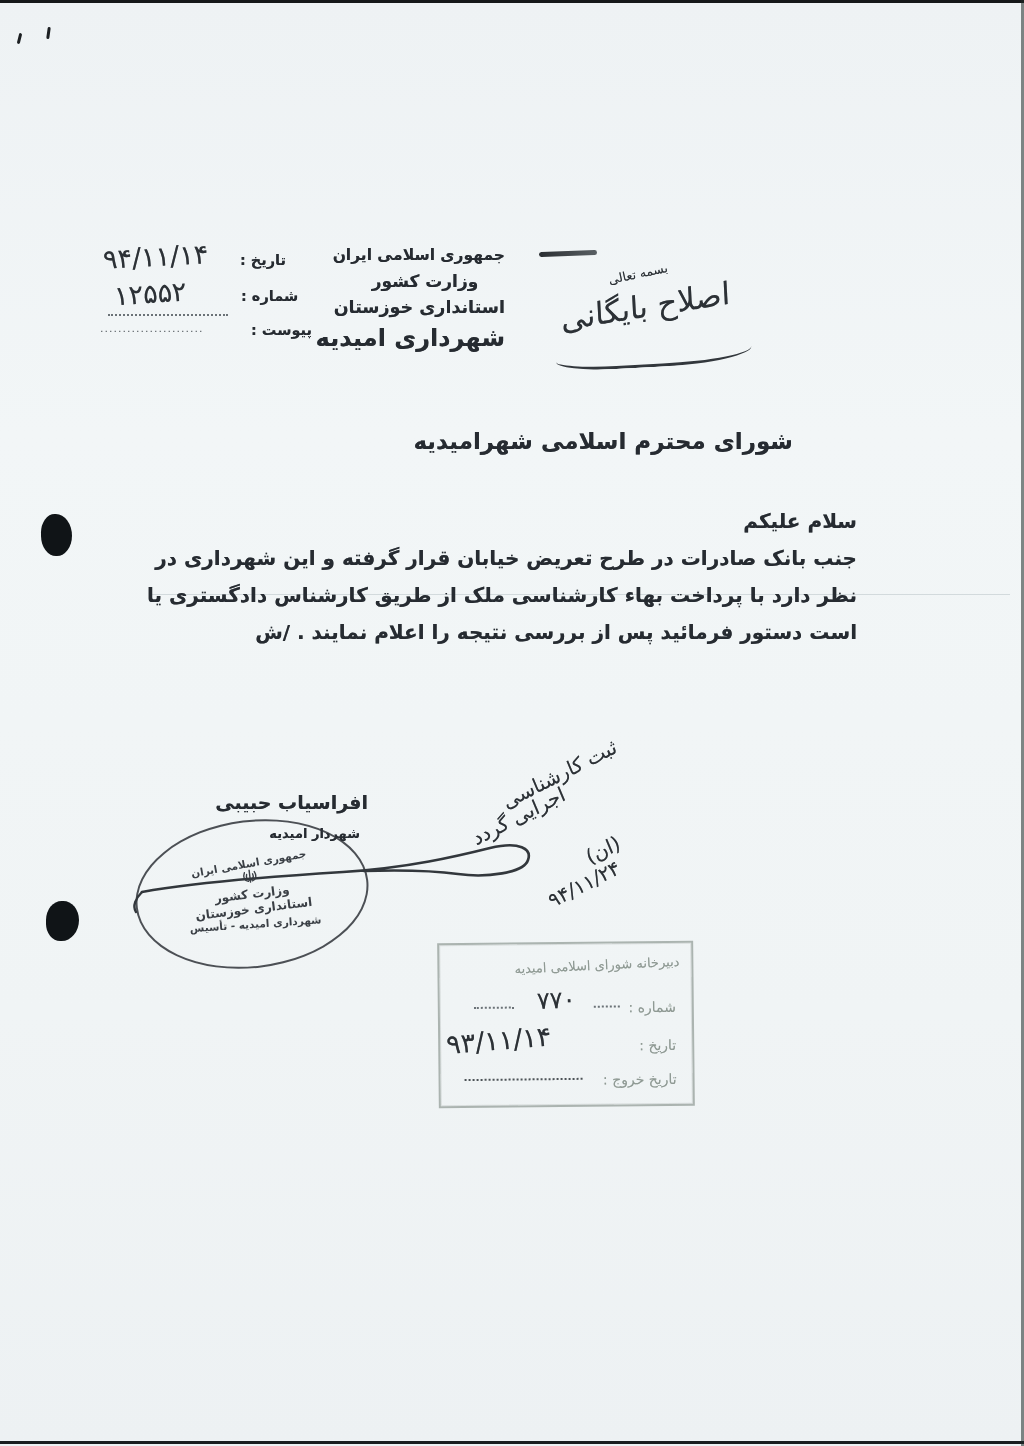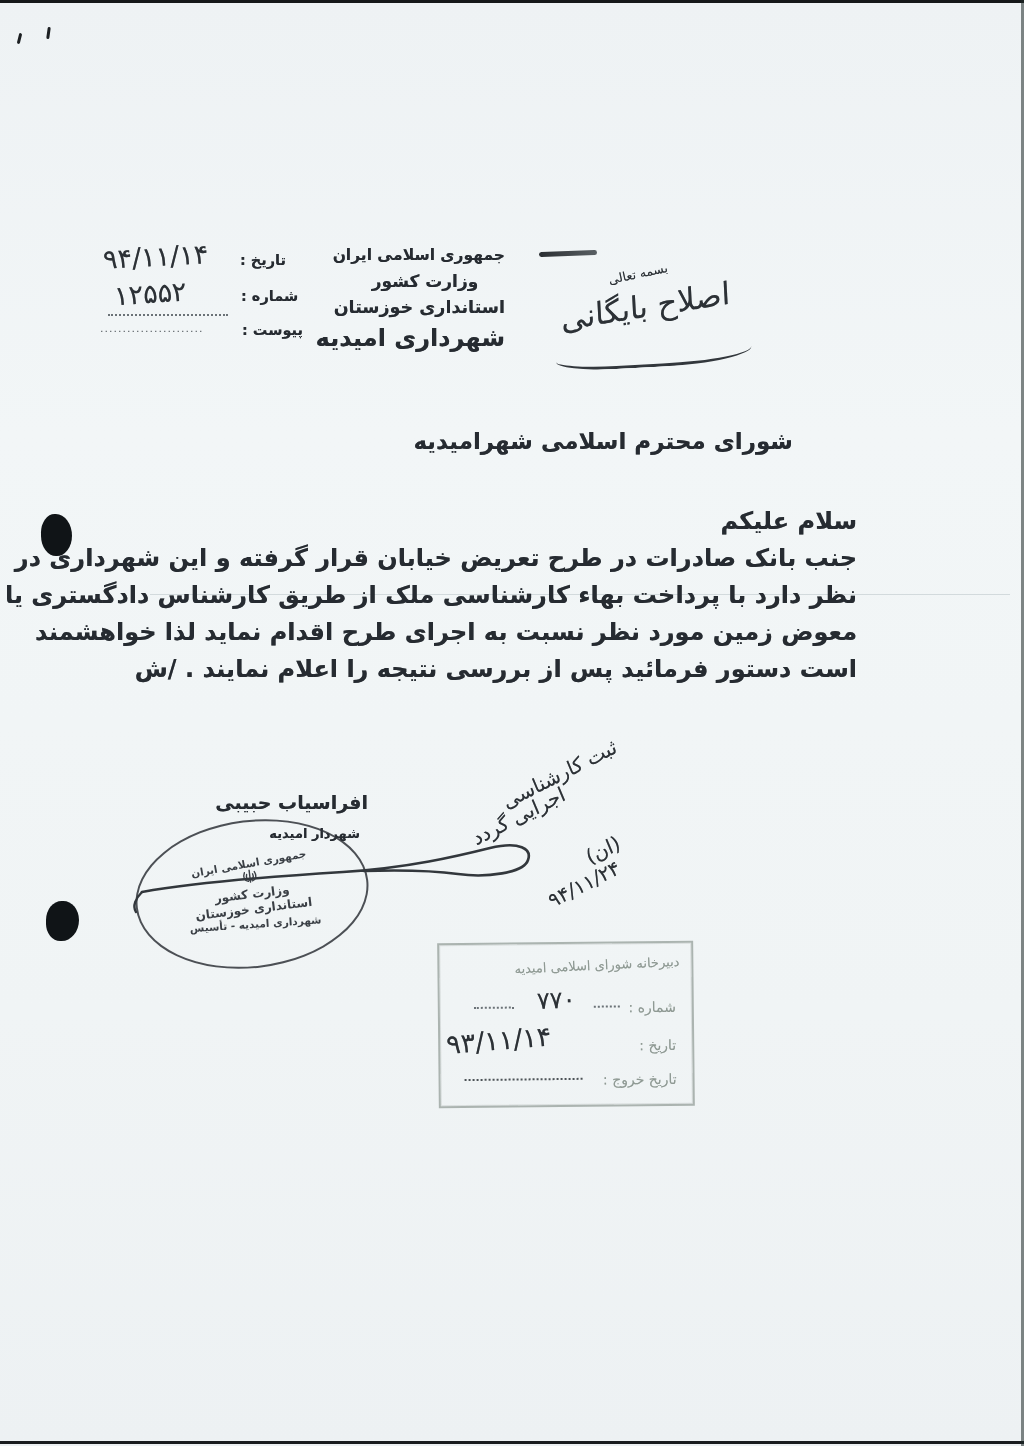--- a/index.html
+++ b/index.html
@@ -41,21 +41,21 @@
   .meta-hand{font-size:27px;font-weight:500;white-space:nowrap;letter-spacing:2px;}
   .dotline{border-bottom:2px dotted #6b7277;height:0;}
 
   
   .hw-basmala{left:608px;top:266px;font-size:12.5px;transform:rotate(-12deg);letter-spacing:1px;}
   .hw-note{left:560px;top:288px;font-size:31px;transform:rotate(-9deg) skewX(-6deg);letter-spacing:3px;white-space:nowrap;}
   .hw-underline{left:556px;top:348px;width:196px;height:16px;border-bottom:3px solid #32373c;border-radius:0 0 90px 60px / 0 0 16px 10px;transform:rotate(-3deg);}
 
   
   .title{left:413px;top:428px;width:380px;font-size:23px;font-weight:bold;white-space:nowrap;}
-  .body-block{left:155px;top:503px;width:702px;text-align:right;font-size:24px;font-weight:600;}
+  .body-block{left:155px;top:503px;width:702px;text-align:right;font-size:20px;font-weight:600;}
   .body-block .ln{line-height:37px;white-space:nowrap;}
   .body-block .indent{padding-left:0;padding-right:22px;}
 
   
   .diag span{position:absolute;white-space:nowrap;transform:rotate(-27deg) skewX(-4deg);font-size:20px;letter-spacing:2px;}
   .dg1{left:497px;top:762px;}
   .dg2{left:468px;top:804px;}
   .dg3{left:585px;top:838px;font-size:17px;}
   .dg4{left:545px;top:872px;font-size:19px;}
 
@@ -113,34 +113,33 @@
 </div>
 <div class="abs lh-dash"></div>
 
 <div class="abs rtl print meta-label" style="left:240px;top:252px;">تاریخ :</div>
 <div class="abs rtl hand meta-hand" style="left:103px;top:241px;transform:rotate(-3deg);">۹۴/۱۱/۱۴</div>
 
 <div class="abs rtl print meta-label" style="left:241px;top:288px;">شماره :</div>
 <div class="abs rtl hand meta-hand" style="left:114px;top:278px;transform:rotate(-4deg);">۱۲۵۵۲</div>
 <div class="abs dotline" style="left:108px;top:314px;width:120px;"></div>
 
-<div class="abs rtl print meta-label" style="left:242px;top:322px;">پیوست :</div>
+<div class="abs rtl print meta-label" style="left:251px;top:322px;">پیوست :</div>
 <div class="abs" style="left:100px;top:322px;width:136px;font-size:11px;letter-spacing:1px;color:#5a6065;overflow:hidden;white-space:nowrap;">.......................</div>
 
 <div class="abs rtl hand hw-basmala">بسمه تعالی</div>
 <div class="abs rtl hand hw-note">اصلاح بایگانی</div>
 <div class="abs hw-underline"></div>
 
 <div class="abs rtl print title">شورای محترم اسلامی شهرامیدیه</div>
 
 <div class="abs rtl print body-block">
   <div class="ln">سلام علیکم</div>
   <div class="ln">جنب بانک صادرات در طرح تعریض خیابان قرار گرفته و این شهرداری در</div>
   <div class="ln">نظر دارد با پرداخت بهاء کارشناسی ملک از طریق کارشناس دادگستری یا</div>
-  <div class="ln">معوض زمین مورد نظر نسبت به اجرای طرح اقدام نماید لذا خواهشمند</div>
   <div class="ln">است دستور فرمائید پس از بررسی نتیجه را اعلام نمایند . /ش</div>
 </div>
 
 <div class="diag">
   <span class="rtl hand dg1">ثبت کارشناسی</span>
   <span class="rtl hand dg2">اجرایی گردد</span>
   <span class="rtl hand dg3">(ان)</span>
   <span class="rtl hand dg4">۹۴/۱۱/۲۴</span>
 </div>
 

